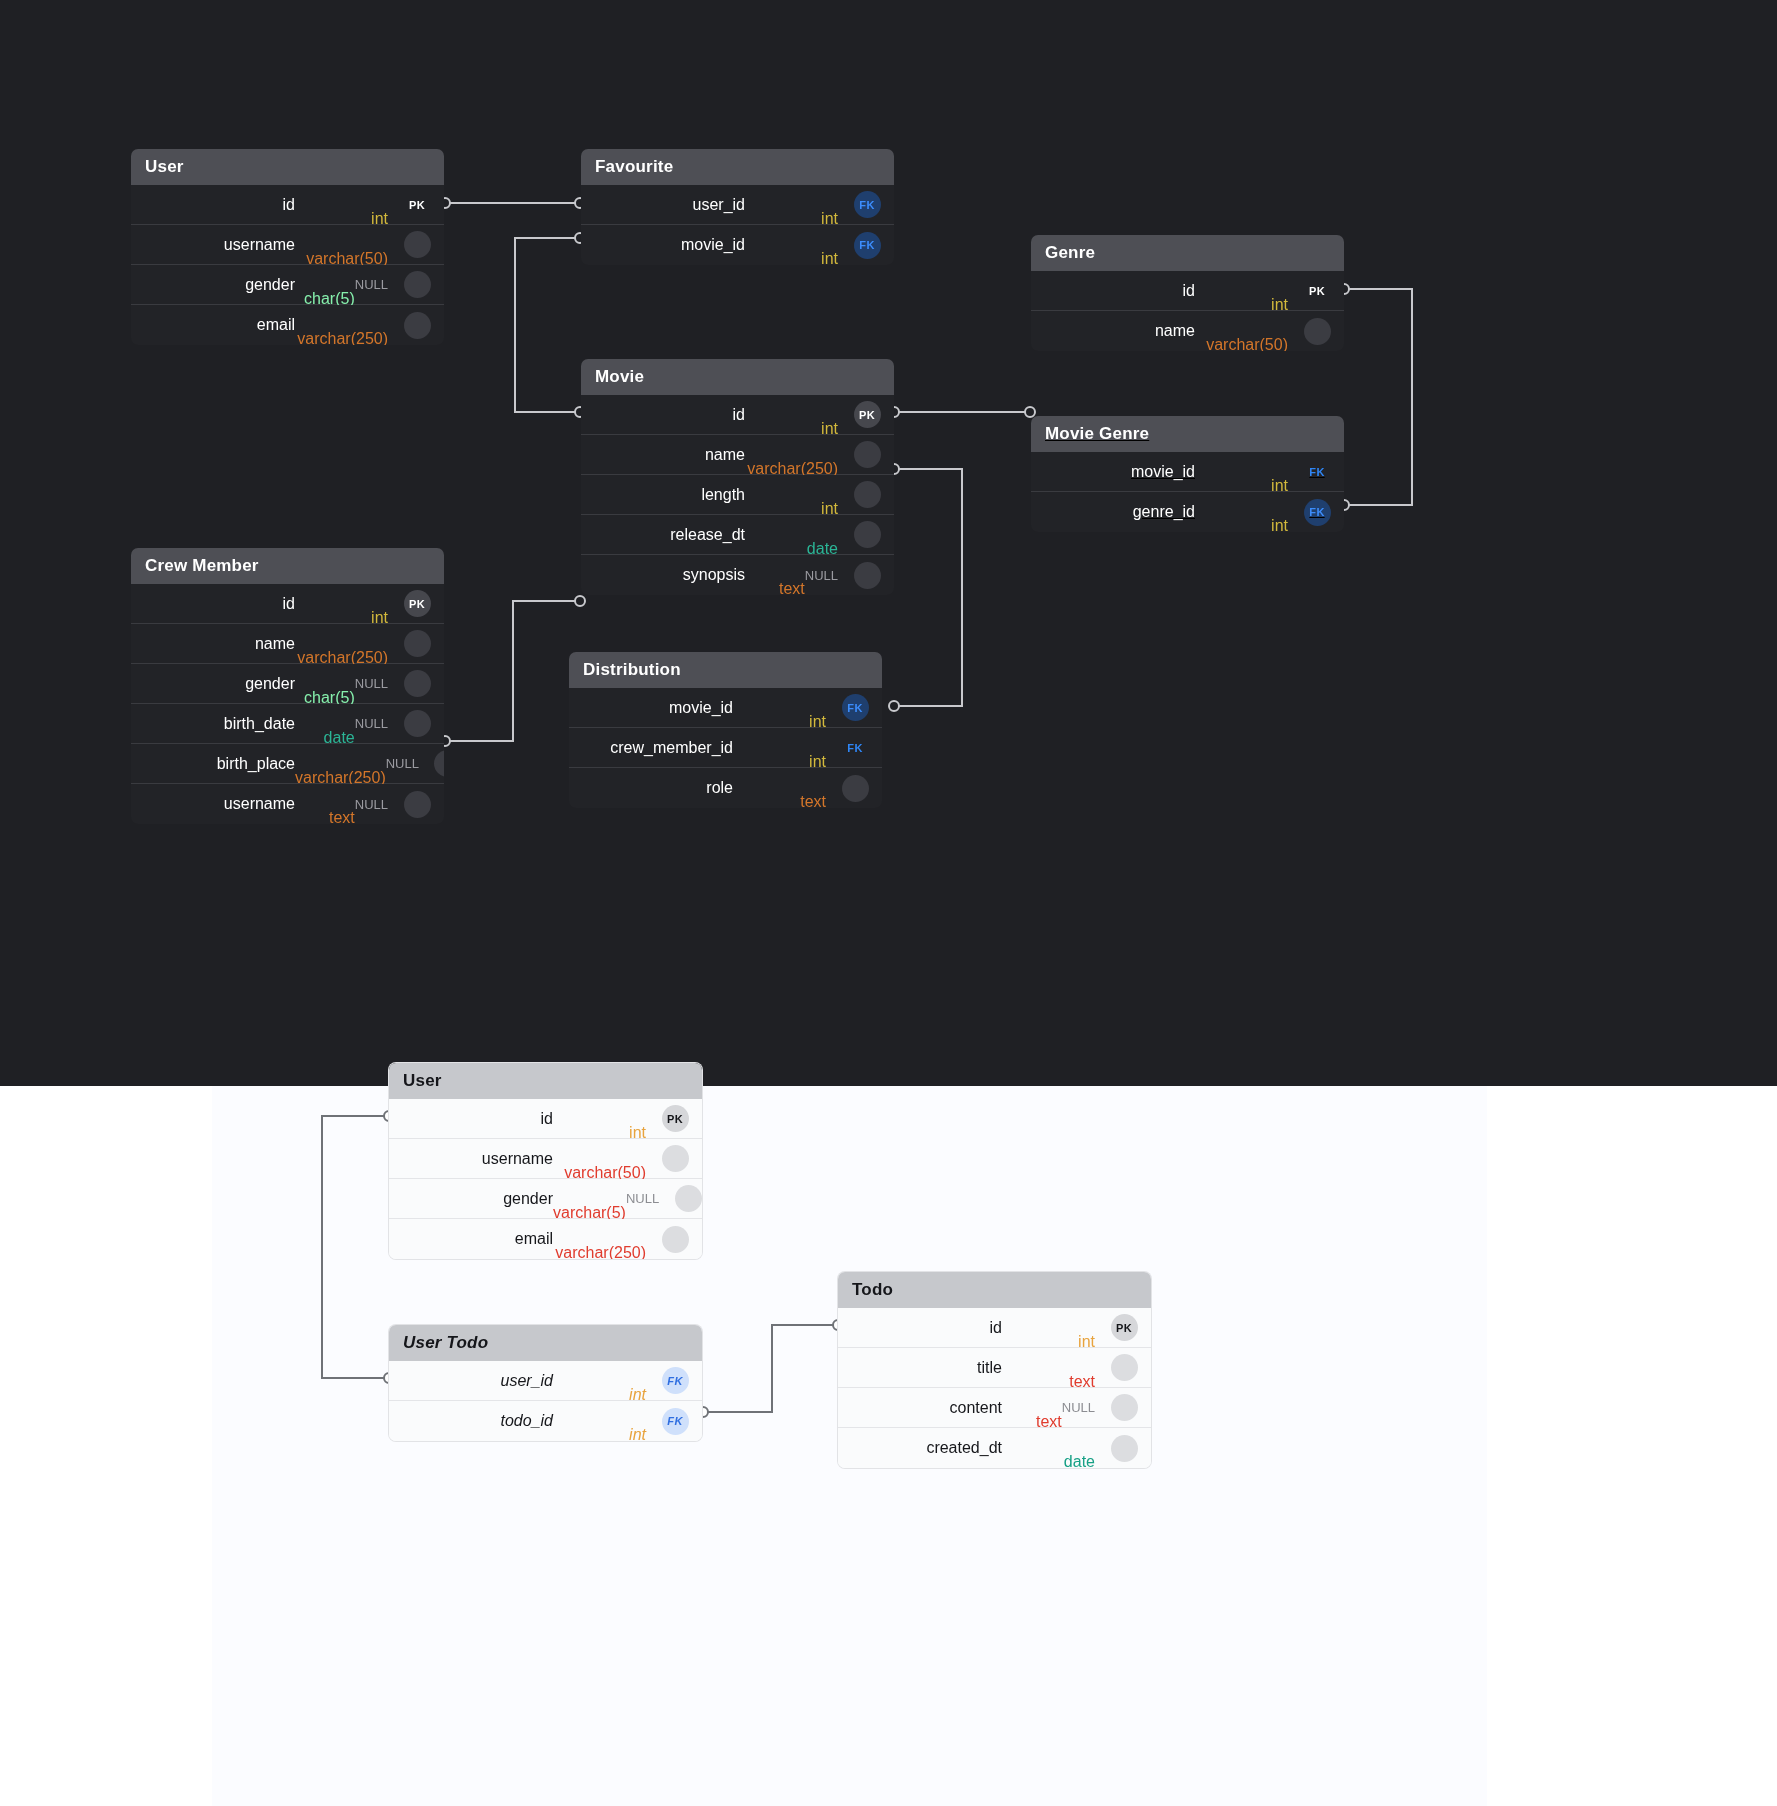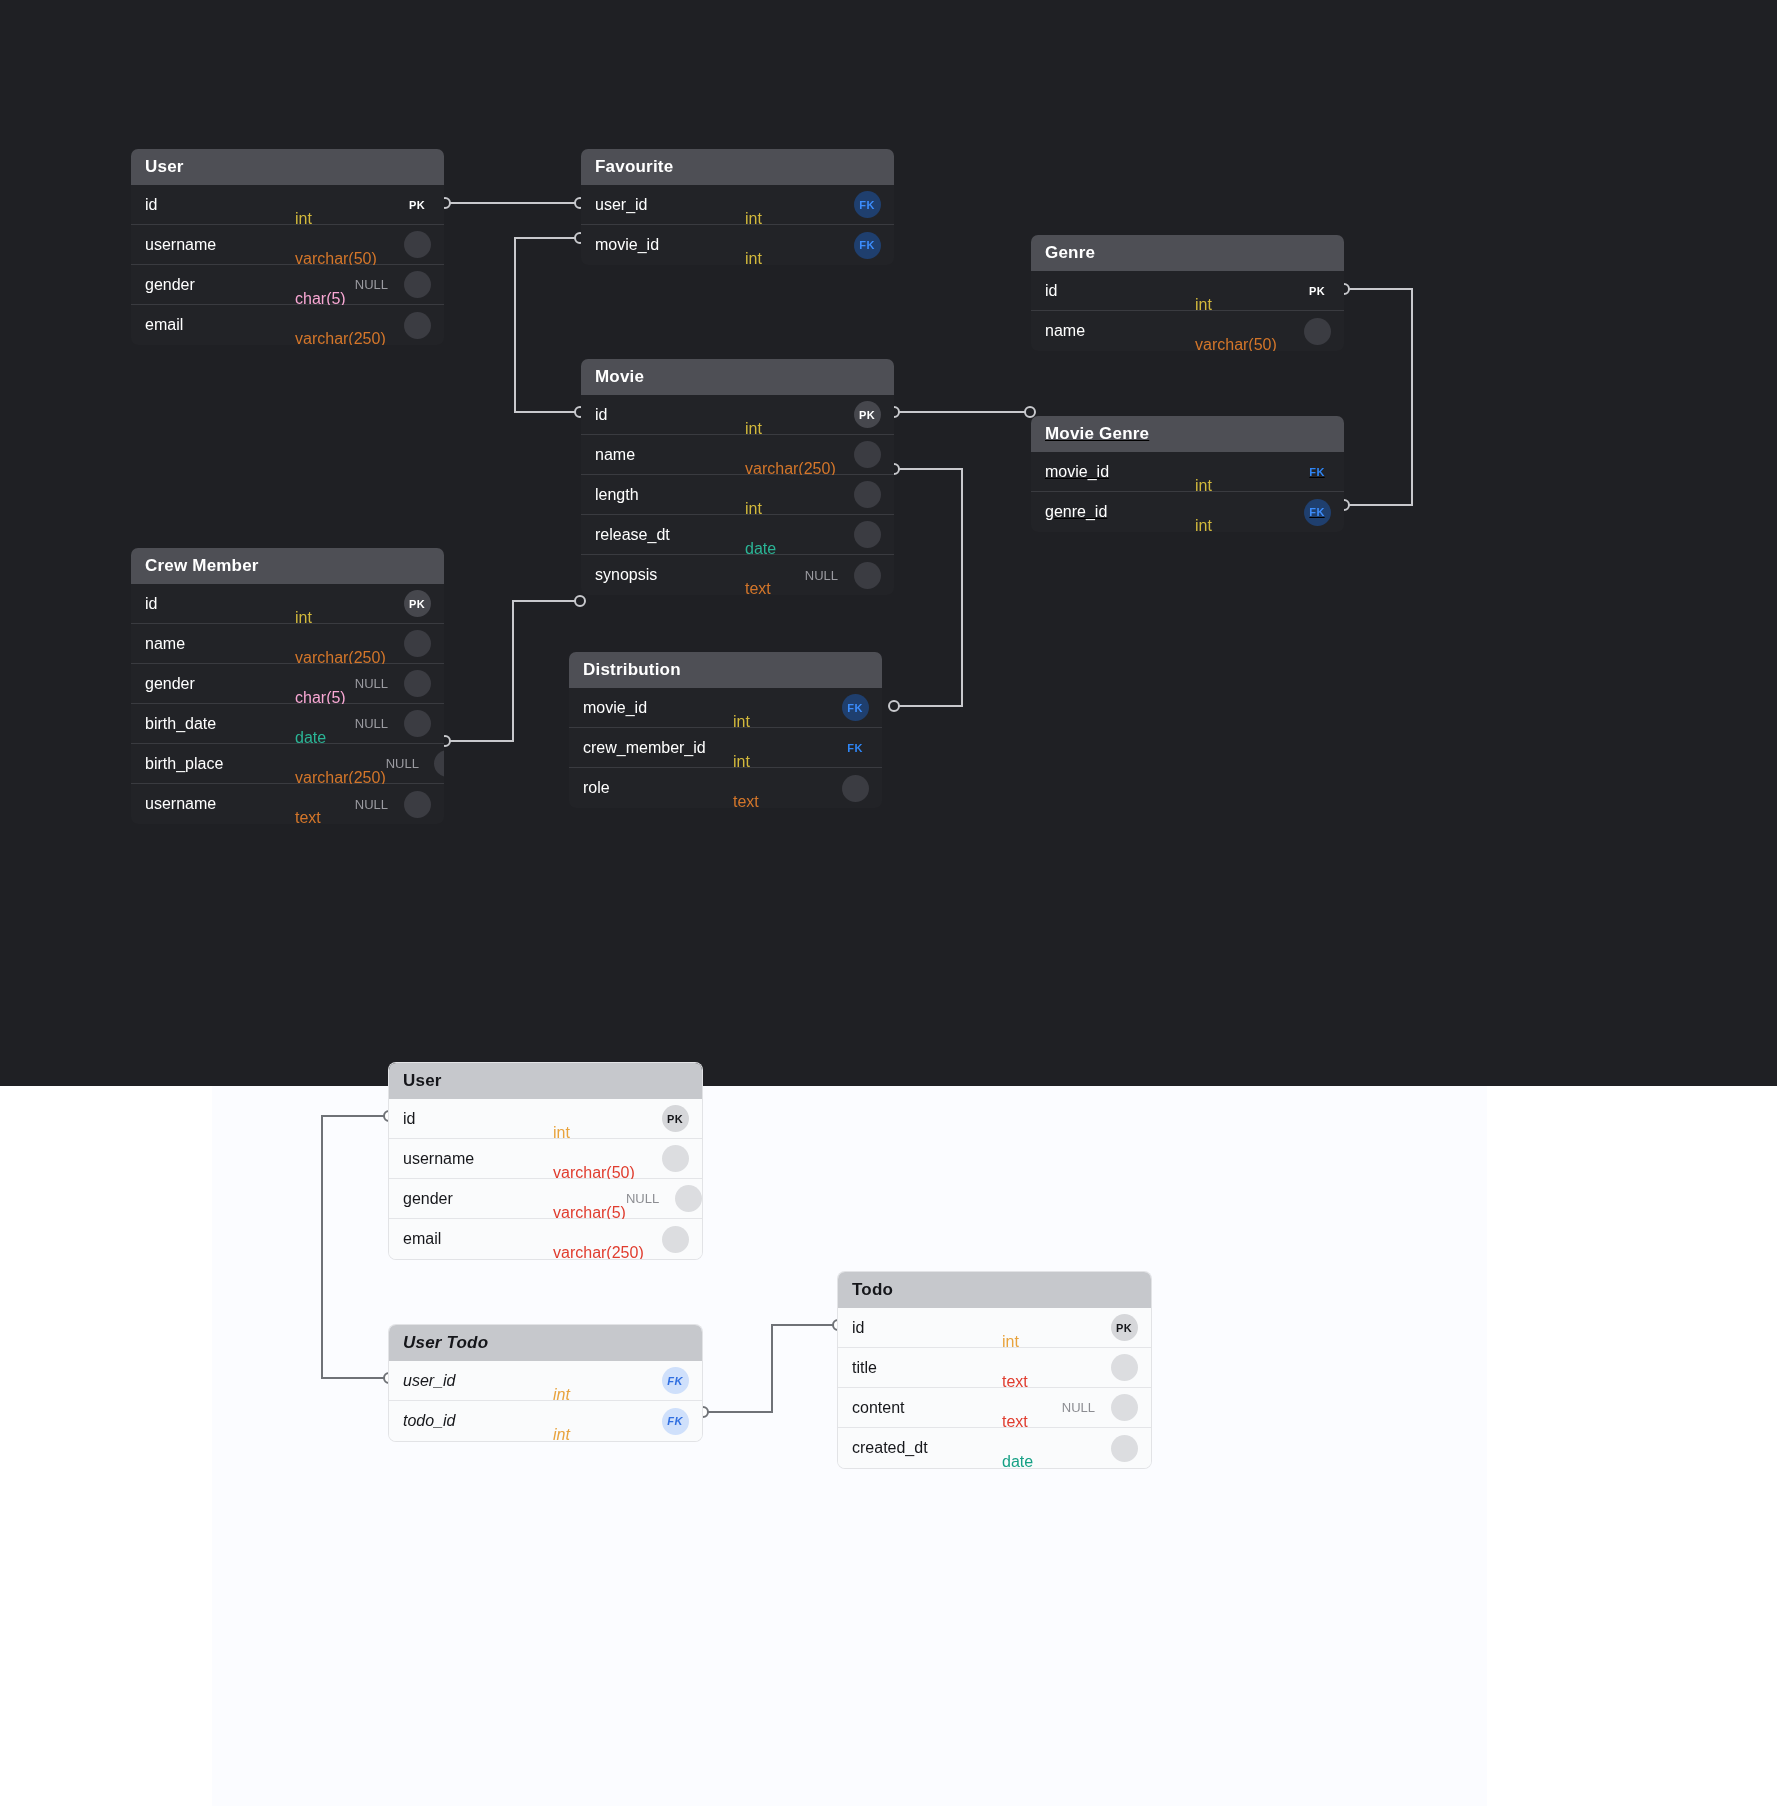--- a/index.html
+++ b/index.html
@@ -4,21 +4,21 @@
 <title>ER Diagram</title>
 <style>
   * { box-sizing: border-box; margin: 0; padding: 0; }
   html, body {
     width: 1777px;
     height: 1806px;
     background: #ffffff;
     font-family: "Liberation Sans", sans-serif;
     overflow: hidden;
   }
-  #root { position: relative; width: 1777px; height: 1806px; }
+  #root { position: relative; width: 1777px; height: 1806px; text-align: right; }
 
   
   .canvas-dark {
     position: absolute; left: 0; top: 0;
     width: 1777px; height: 1086px;
     background: #1f2024;
   }
   .canvas-light-base {
     position: absolute; left: 0; top: 1086px;
     width: 1777px; height: 720px;
@@ -77,21 +77,21 @@
   .theme-dark .col-name { color: #ffffff; }
   .theme-dark .col-null { color: #9b9ba1; }
   .theme-dark .badge.empty { background: #3b3c42; }
   .theme-dark .badge.pk { background: #46474d; color: #ffffff; }
   .theme-dark .badge.pk.plain { color: #ffffff; background: transparent; }
   .theme-dark .badge.fk { background: #1f3f6e; color: #3c8dfc; }
   .theme-dark .badge.fk.plain { color: #2f86f6; background: transparent; }
   .theme-dark .t-int     { color: #d3b93c; }
   .theme-dark .t-varchar { color: #d4762a; }
   .theme-dark .t-text    { color: #d4762a; }
-  .theme-dark .t-char    { color: #f9a8d4; }
+  .theme-dark .t-char    { color: #86efac; }
   .theme-dark .t-date    { color: #2bb596; }
 
   
   .theme-light .tbl { box-shadow: 0 0 0 1px #e2e3e6; }
   .theme-light .tbl-head { background: #c6c8cc; color: #15161a; }
   .theme-light .row { background: #fafbfc; border-bottom: 1px solid #e4e5e8; }
   .theme-light .row:last-child { border-bottom: none; }
   .theme-light .col-name { color: #16171b; }
   .theme-light .col-null { color: #8c8d92; }
   .theme-light .badge.empty { background: #dcdde0; }

